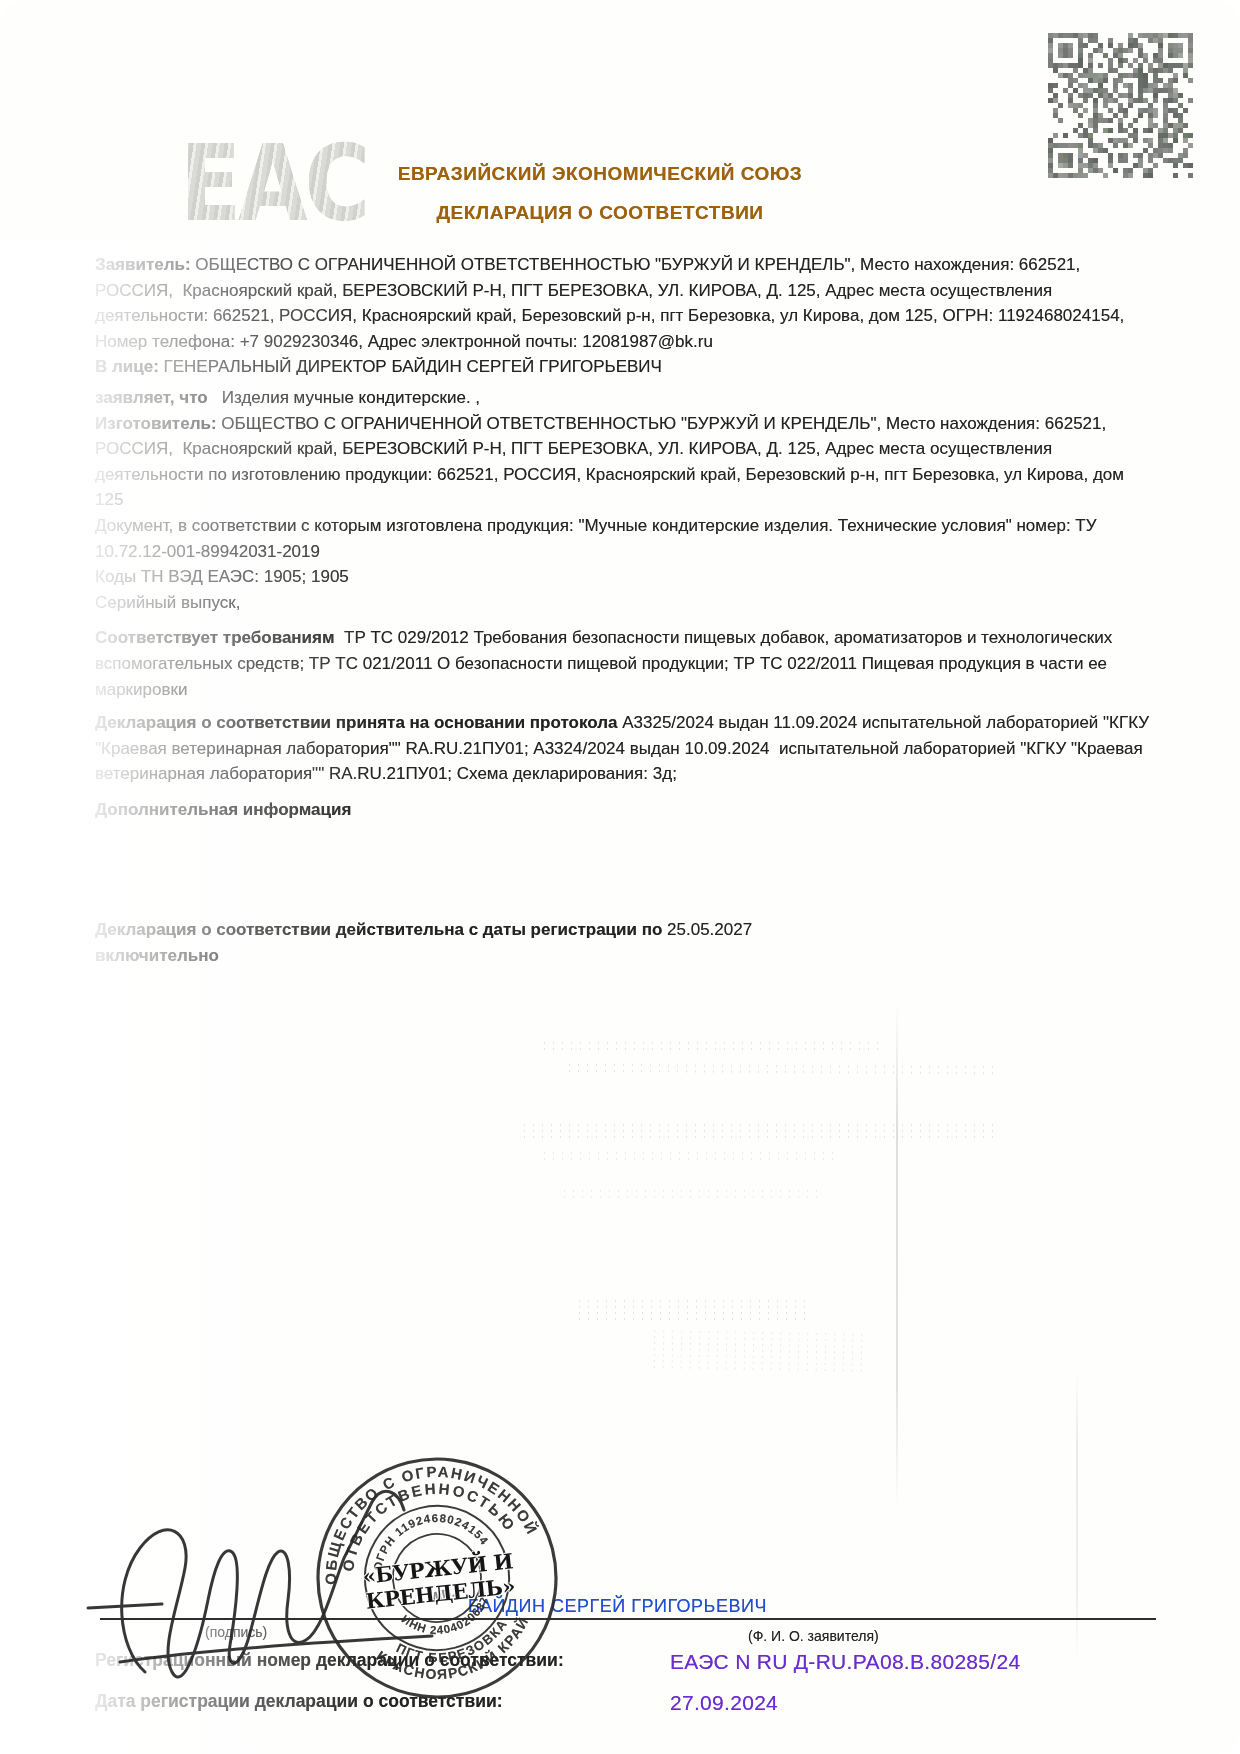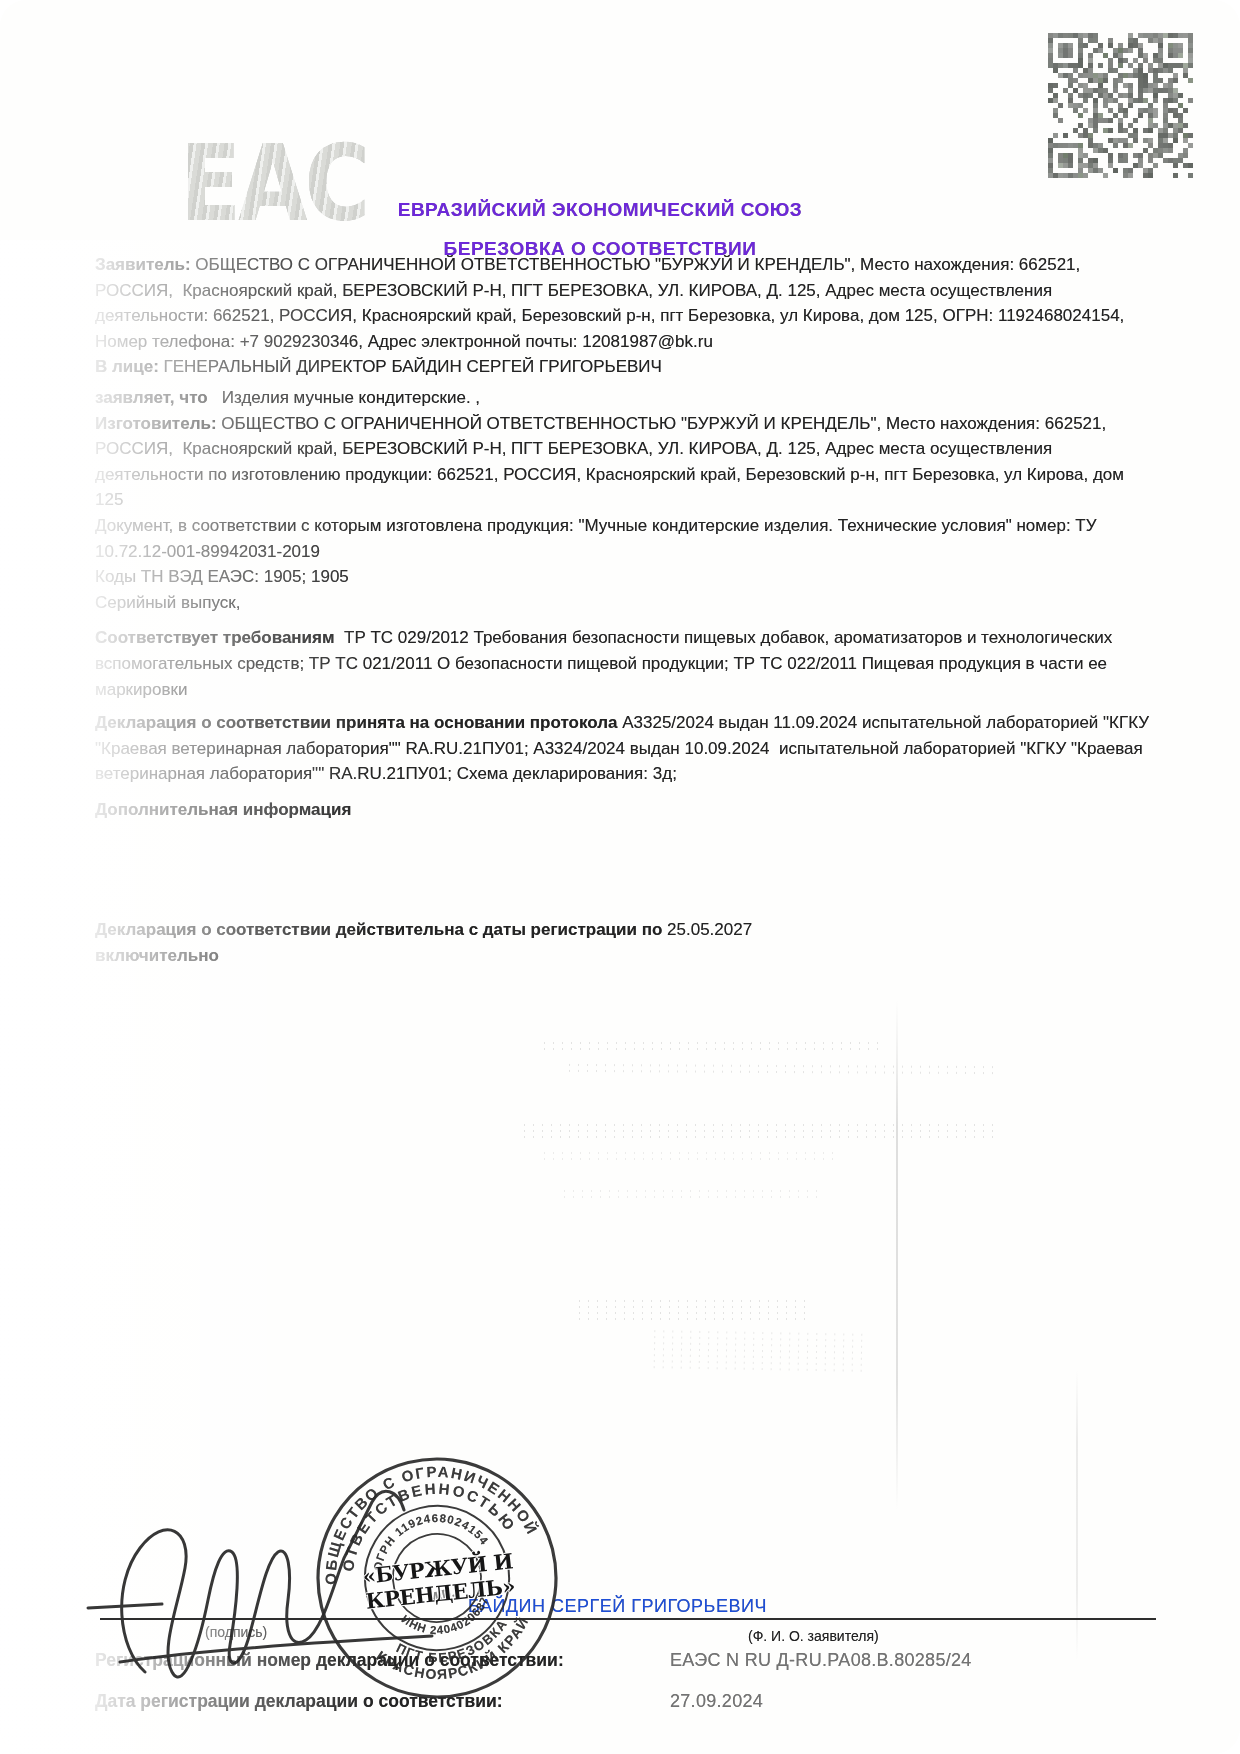--- a/index.html
+++ b/index.html
@@ -8,21 +8,21 @@
         text-shadow:0 0 .5px rgba(10,10,10,.45);border-radius:26px;}
   
   .qr{position:absolute;left:1048px;top:33px;width:145px;height:145px;opacity:.88;}
   .eac-logo{position:absolute;left:180px;top:132px;font-family:"DejaVu Sans",sans-serif;
         font-weight:bold;font-size:94px;line-height:94px;color:#a5a8a1;opacity:.55;
         letter-spacing:-3px;transform:scale(.95,1.12);transform-origin:left top;
         filter:blur(.4px);
         -webkit-mask-image:repeating-linear-gradient(100deg,rgba(0,0,0,.95) 0 4px,rgba(0,0,0,.30) 4px 7px,rgba(0,0,0,.75) 7px 12px);
         mask-image:repeating-linear-gradient(100deg,rgba(0,0,0,.95) 0 4px,rgba(0,0,0,.30) 4px 7px,rgba(0,0,0,.75) 7px 12px);}
   .title1,.title2{position:absolute;left:0;width:1200px;text-align:center;font-weight:bold;
-        font-size:19px;letter-spacing:.5px;color:#6d28d9;margin-top:36px;}
+        font-size:19px;letter-spacing:.5px;color:#a16207;}
   .title1{top:163px;}
   .title2{top:202px;}
   
   .body{position:absolute;left:95px;top:252px;width:1062px;font-size:17px;line-height:25.6px;
         color:#232323;}
   .body p{margin:0;white-space:pre-wrap;}
   .lb{font-weight:bold;}
   .mt5{margin-top:5px!important;} .mt8{margin-top:8px!important;}
   .mt10{margin-top:10px!important;} .mt95{margin-top:95px!important;}
   .block{display:block;}
@@ -43,21 +43,21 @@
   .name-caption{position:absolute;left:748px;top:1628px;font-size:14px;color:#222;z-index:1;text-align:right;}
   .stamp{position:absolute;left:307px;top:1448px;width:260px;height:260px;z-index:6;
         transform:rotate(-14deg);opacity:.92;}
   .stamp text{font-family:"Liberation Sans",sans-serif;font-weight:bold;fill:#2b2b2b;}
   .stamp-banner{position:absolute;left:328px;top:1556px;width:222px;text-align:center;z-index:7;
         font-family:"DejaVu Serif",serif;font-weight:bold;font-size:21px;letter-spacing:-.5px;
         color:#161616;transform:rotate(-6deg);
         text-shadow:-1px 0 0 #fff,1px 0 0 #fff,0 -1px 0 #fff,0 1px 0 #fff;}
   
   .f-label{position:absolute;left:95px;font-size:17.5px;font-weight:bold;color:#232323;z-index:1;}
-  .f-value{position:absolute;left:670px;font-size:18px;color:#737373;z-index:1;letter-spacing:.3px;}
+  .f-value{position:absolute;left:670px;font-size:21px;color:#6d28d9;z-index:1;letter-spacing:.3px;}
 </style>
 </head>
 <body>
 
 <div class="page">
 
   <div class="qr" id="qr"><svg width="145" height="145" viewBox="0 0 145 145" xmlns="http://www.w3.org/2000/svg">
         <rect x="0" y="0" width="5" height="5" fill="#4b504b" fill-opacity="0.77"></rect>
         <rect x="5" y="0" width="5" height="5" fill="#4b504b" fill-opacity="0.69"></rect>
         <rect x="10" y="0" width="5" height="5" fill="#4b504b" fill-opacity="0.85"></rect>
@@ -487,21 +487,21 @@
         <rect x="80" y="140" width="5" height="5" fill="#4b504b" fill-opacity="0.64"></rect>
         <rect x="95" y="140" width="5" height="5" fill="#4b504b" fill-opacity="0.94"></rect>
         <rect x="100" y="140" width="5" height="5" fill="#4b504b" fill-opacity="0.99"></rect>
         <rect x="125" y="140" width="5" height="5" fill="#4b504b" fill-opacity="0.95"></rect>
         <rect x="140" y="140" width="5" height="5" fill="#4b504b" fill-opacity="0.86"></rect>
       </svg></div>
 
   <div class="eac-logo">ЕАС</div>
 
   <div class="title1">ЕВРАЗИЙСКИЙ ЭКОНОМИЧЕСКИЙ СОЮЗ</div>
-  <div class="title2">БЕРЕЗОВКА О СООТВЕТСТВИИ</div>
+  <div class="title2">ДЕКЛАРАЦИЯ О СООТВЕТСТВИИ</div>
 
   <div class="body">
     <p><b class="lb">Заявитель: </b><span>ОБЩЕСТВО С ОГРАНИЧЕННОЙ ОТВЕТСТВЕННОСТЬЮ "БУРЖУЙ И КРЕНДЕЛЬ", Место нахождения: 662521, РОССИЯ,  Красноярский край, БЕРЕЗОВСКИЙ Р-Н, ПГТ БЕРЕЗОВКА, УЛ. КИРОВА, Д. 125, Адрес места осуществления деятельности: 662521, РОССИЯ, Красноярский край, Березовский р-н, пгт Березовка, ул Кирова, дом 125, ОГРН: 1192468024154, Номер телефона: +7 9029230346, Адрес электронной почты: 12081987@bk.ru</span></p>
     <p><b class="lb">В лице: </b><span>ГЕНЕРАЛЬНЫЙ ДИРЕКТОР БАЙДИН СЕРГЕЙ ГРИГОРЬЕВИЧ</span></p>
     <p class="mt5"><b class="lb">заявляет, что </b><span>  Изделия мучные кондитерские. ,</span></p>
     <p><b class="lb">Изготовитель: </b><span>ОБЩЕСТВО С ОГРАНИЧЕННОЙ ОТВЕТСТВЕННОСТЬЮ "БУРЖУЙ И КРЕНДЕЛЬ", Место нахождения: 662521, РОССИЯ,  Красноярский край, БЕРЕЗОВСКИЙ Р-Н, ПГТ БЕРЕЗОВКА, УЛ. КИРОВА, Д. 125, Адрес места осуществления деятельности по изготовлению продукции: 662521, РОССИЯ, Красноярский край, Березовский р-н, пгт Березовка, ул Кирова, дом 125</span></p>
     <p><span>Документ, в соответствии с которым изготовлена продукция: "Мучные кондитерские изделия. Технические условия" номер: ТУ 10.72.12-001-89942031-2019</span></p>
     <p><span>Коды ТН ВЭД ЕАЭС: 1905; 1905</span></p>
     <p><span>Серийный выпуск,</span></p>
     <p class="mt10"><b class="lb">Соответствует требованиям </b><span> ТР ТС 029/2012 Требования безопасности пищевых добавок, ароматизаторов и технологических вспомогательных средств; ТР ТС 021/2011 О безопасности пищевой продукции; ТР ТС 022/2011 Пищевая продукция в части ее маркировки</span></p>

